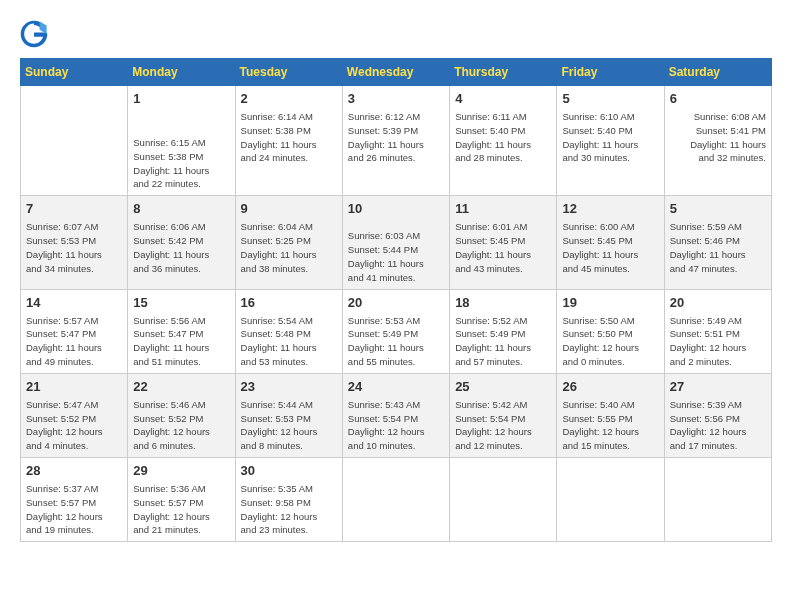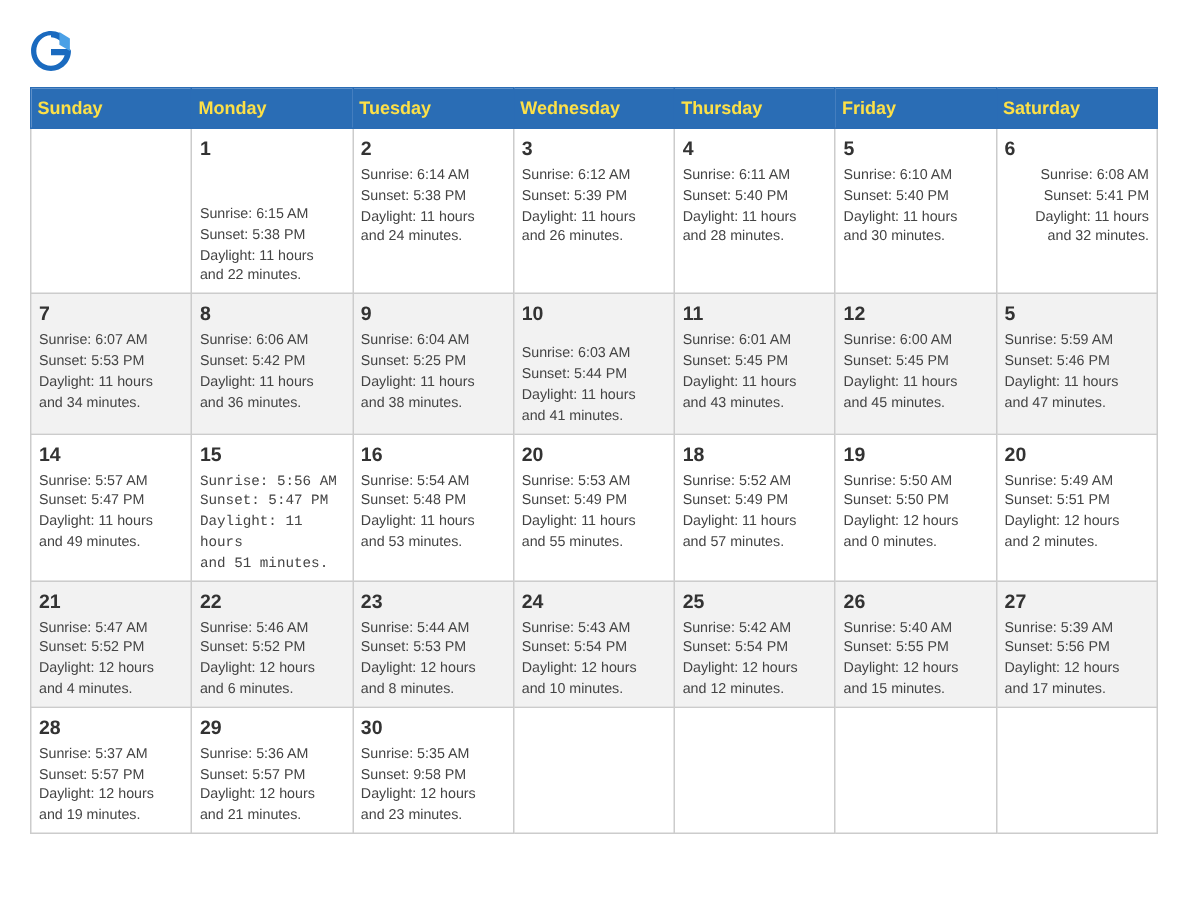--- a/index.html
+++ b/index.html
@@ -225,21 +225,21 @@
         <tr>
           <td>
             <span class="day-num">14</span>
             <div class="day-info" style="white-space: pre-line;">Sunrise: 5:57 AM
 Sunset: 5:47 PM
 Daylight: 11 hours
 and 49 minutes.</div>
           </td>
           <td>
             <span class="day-num">15</span>
-            <div class="day-info" style="white-space: pre-line; font-family: Liberation Mono, monospace;">Sunrise: 5:56 AM
+            <div class="day-info" style="white-space: pre-line;">Sunrise: 5:56 AM
 Sunset: 5:47 PM
 Daylight: 11 hours
 and 51 minutes.</div>
           </td>
           <td>
             <span class="day-num">16</span>
             <div class="day-info" style="white-space: pre-line;">Sunrise: 5:54 AM
 Sunset: 5:48 PM
 Daylight: 11 hours
 and 53 minutes.</div>

